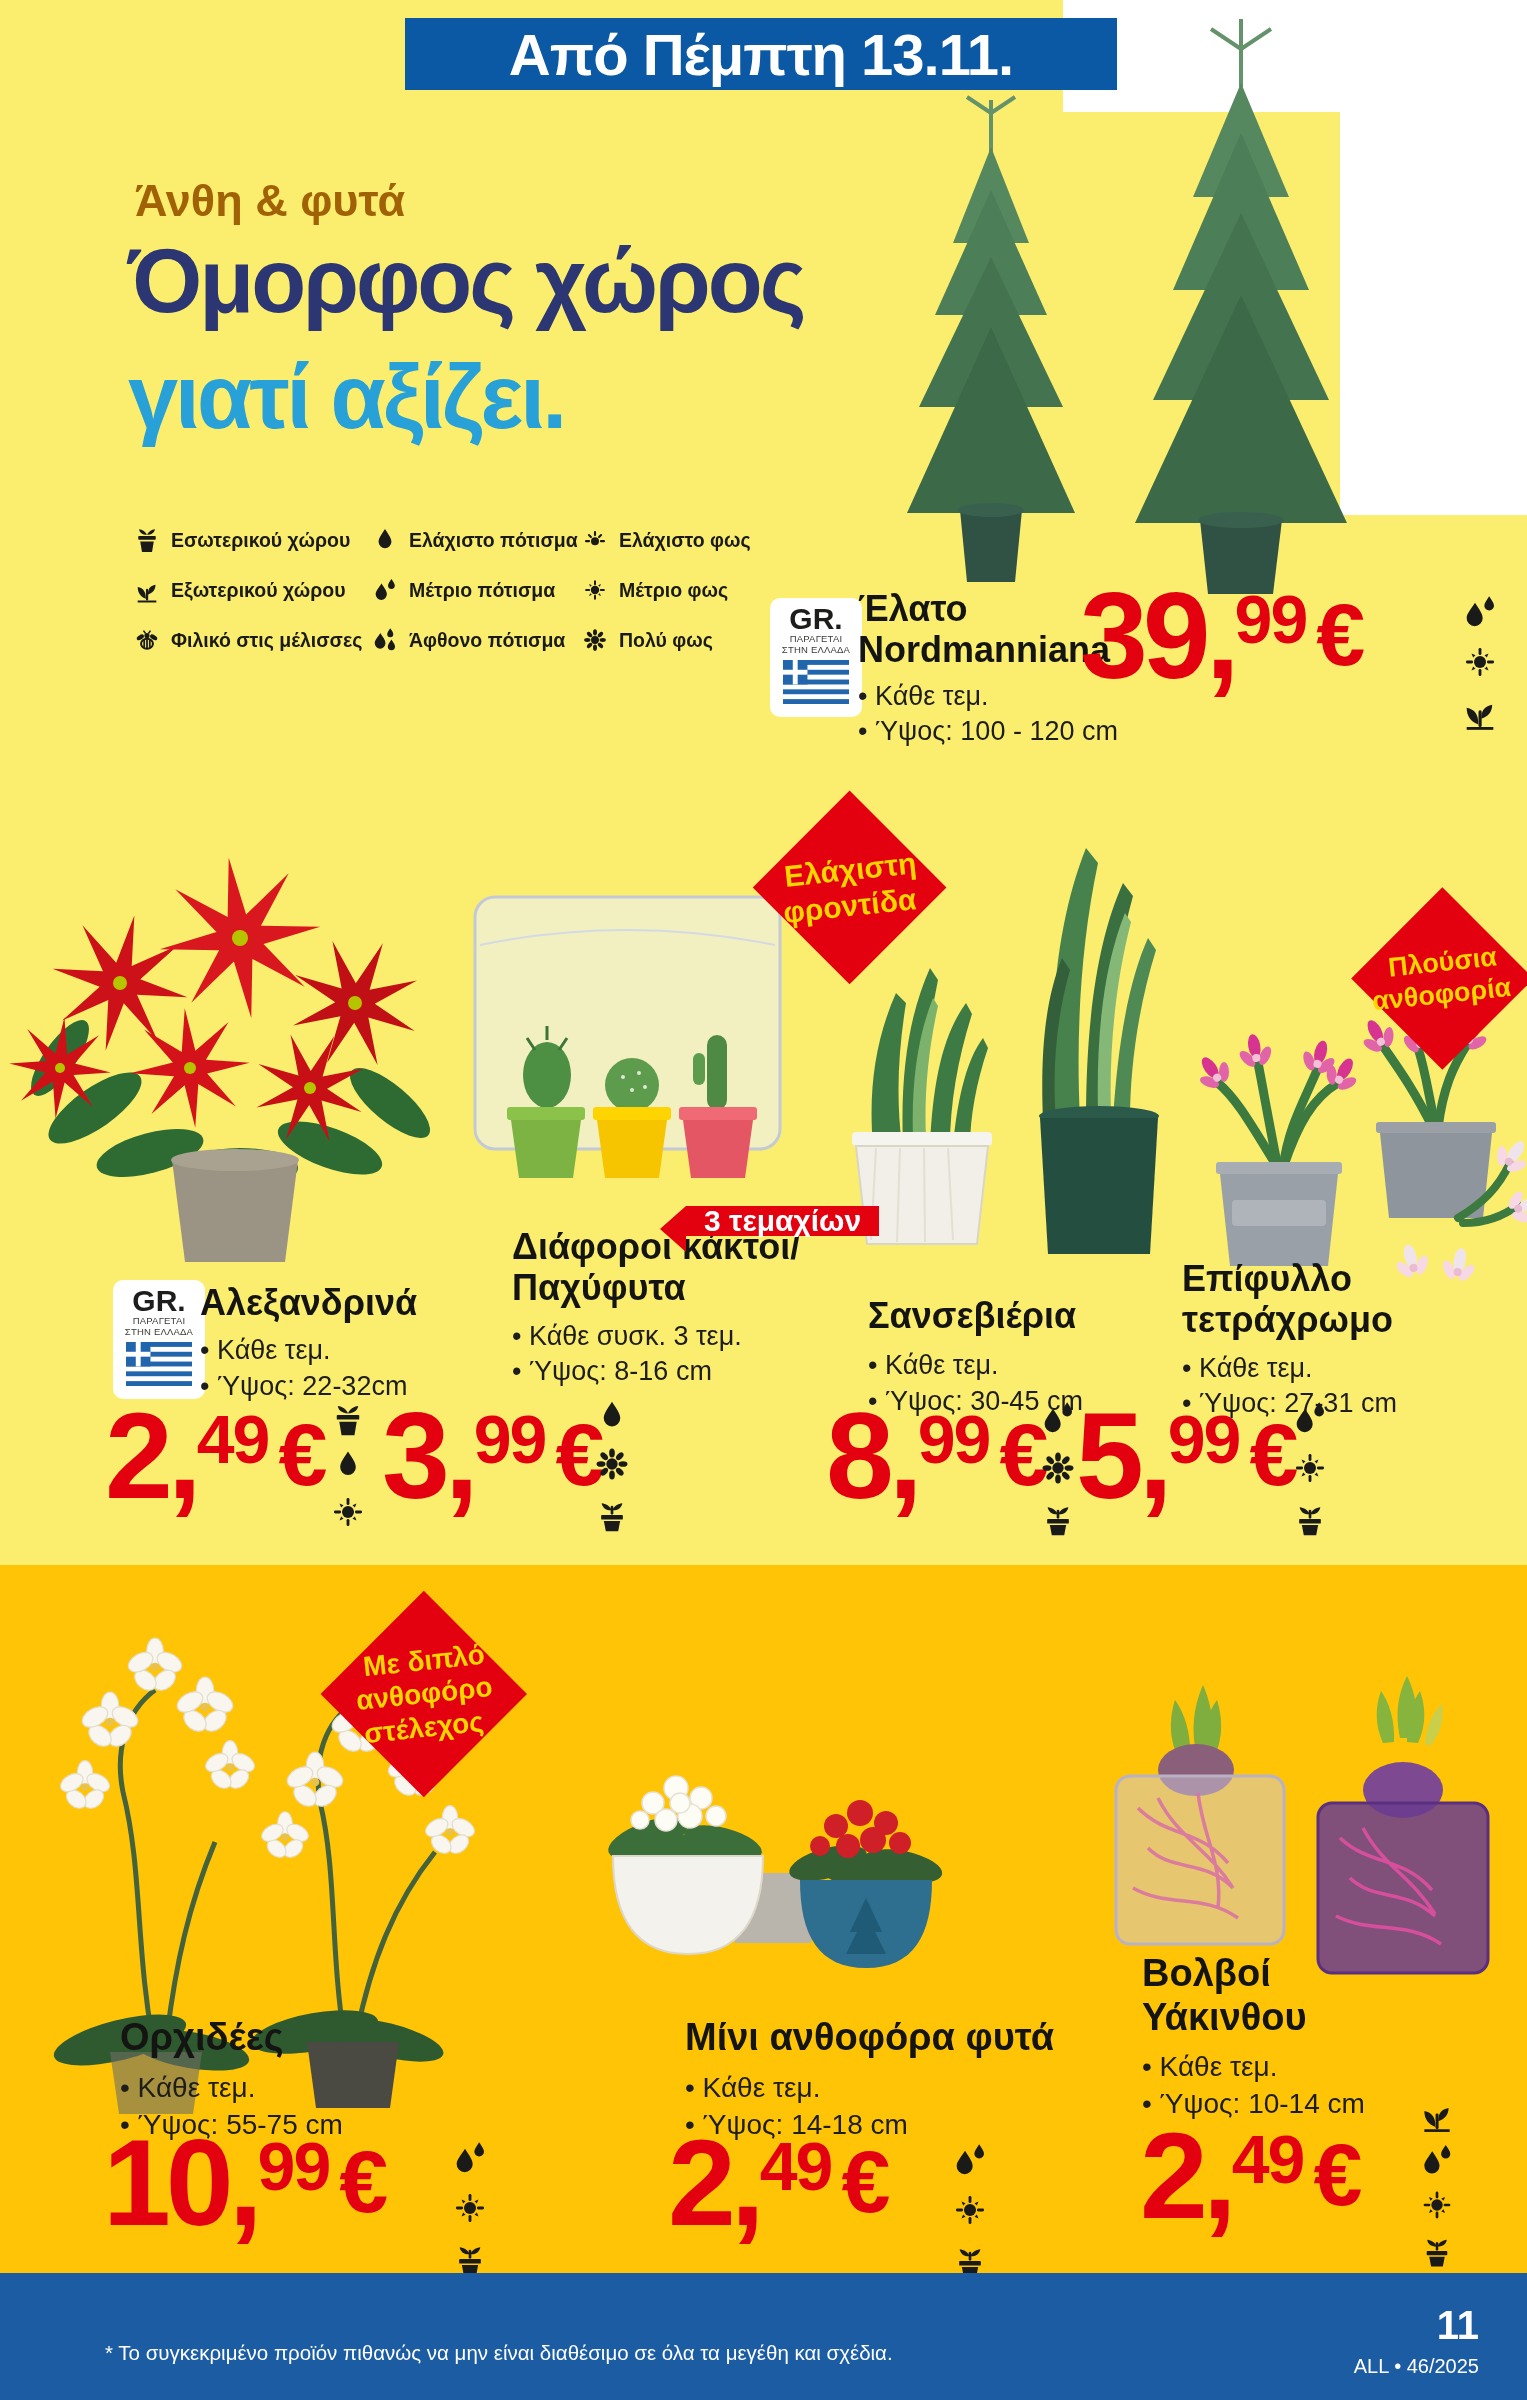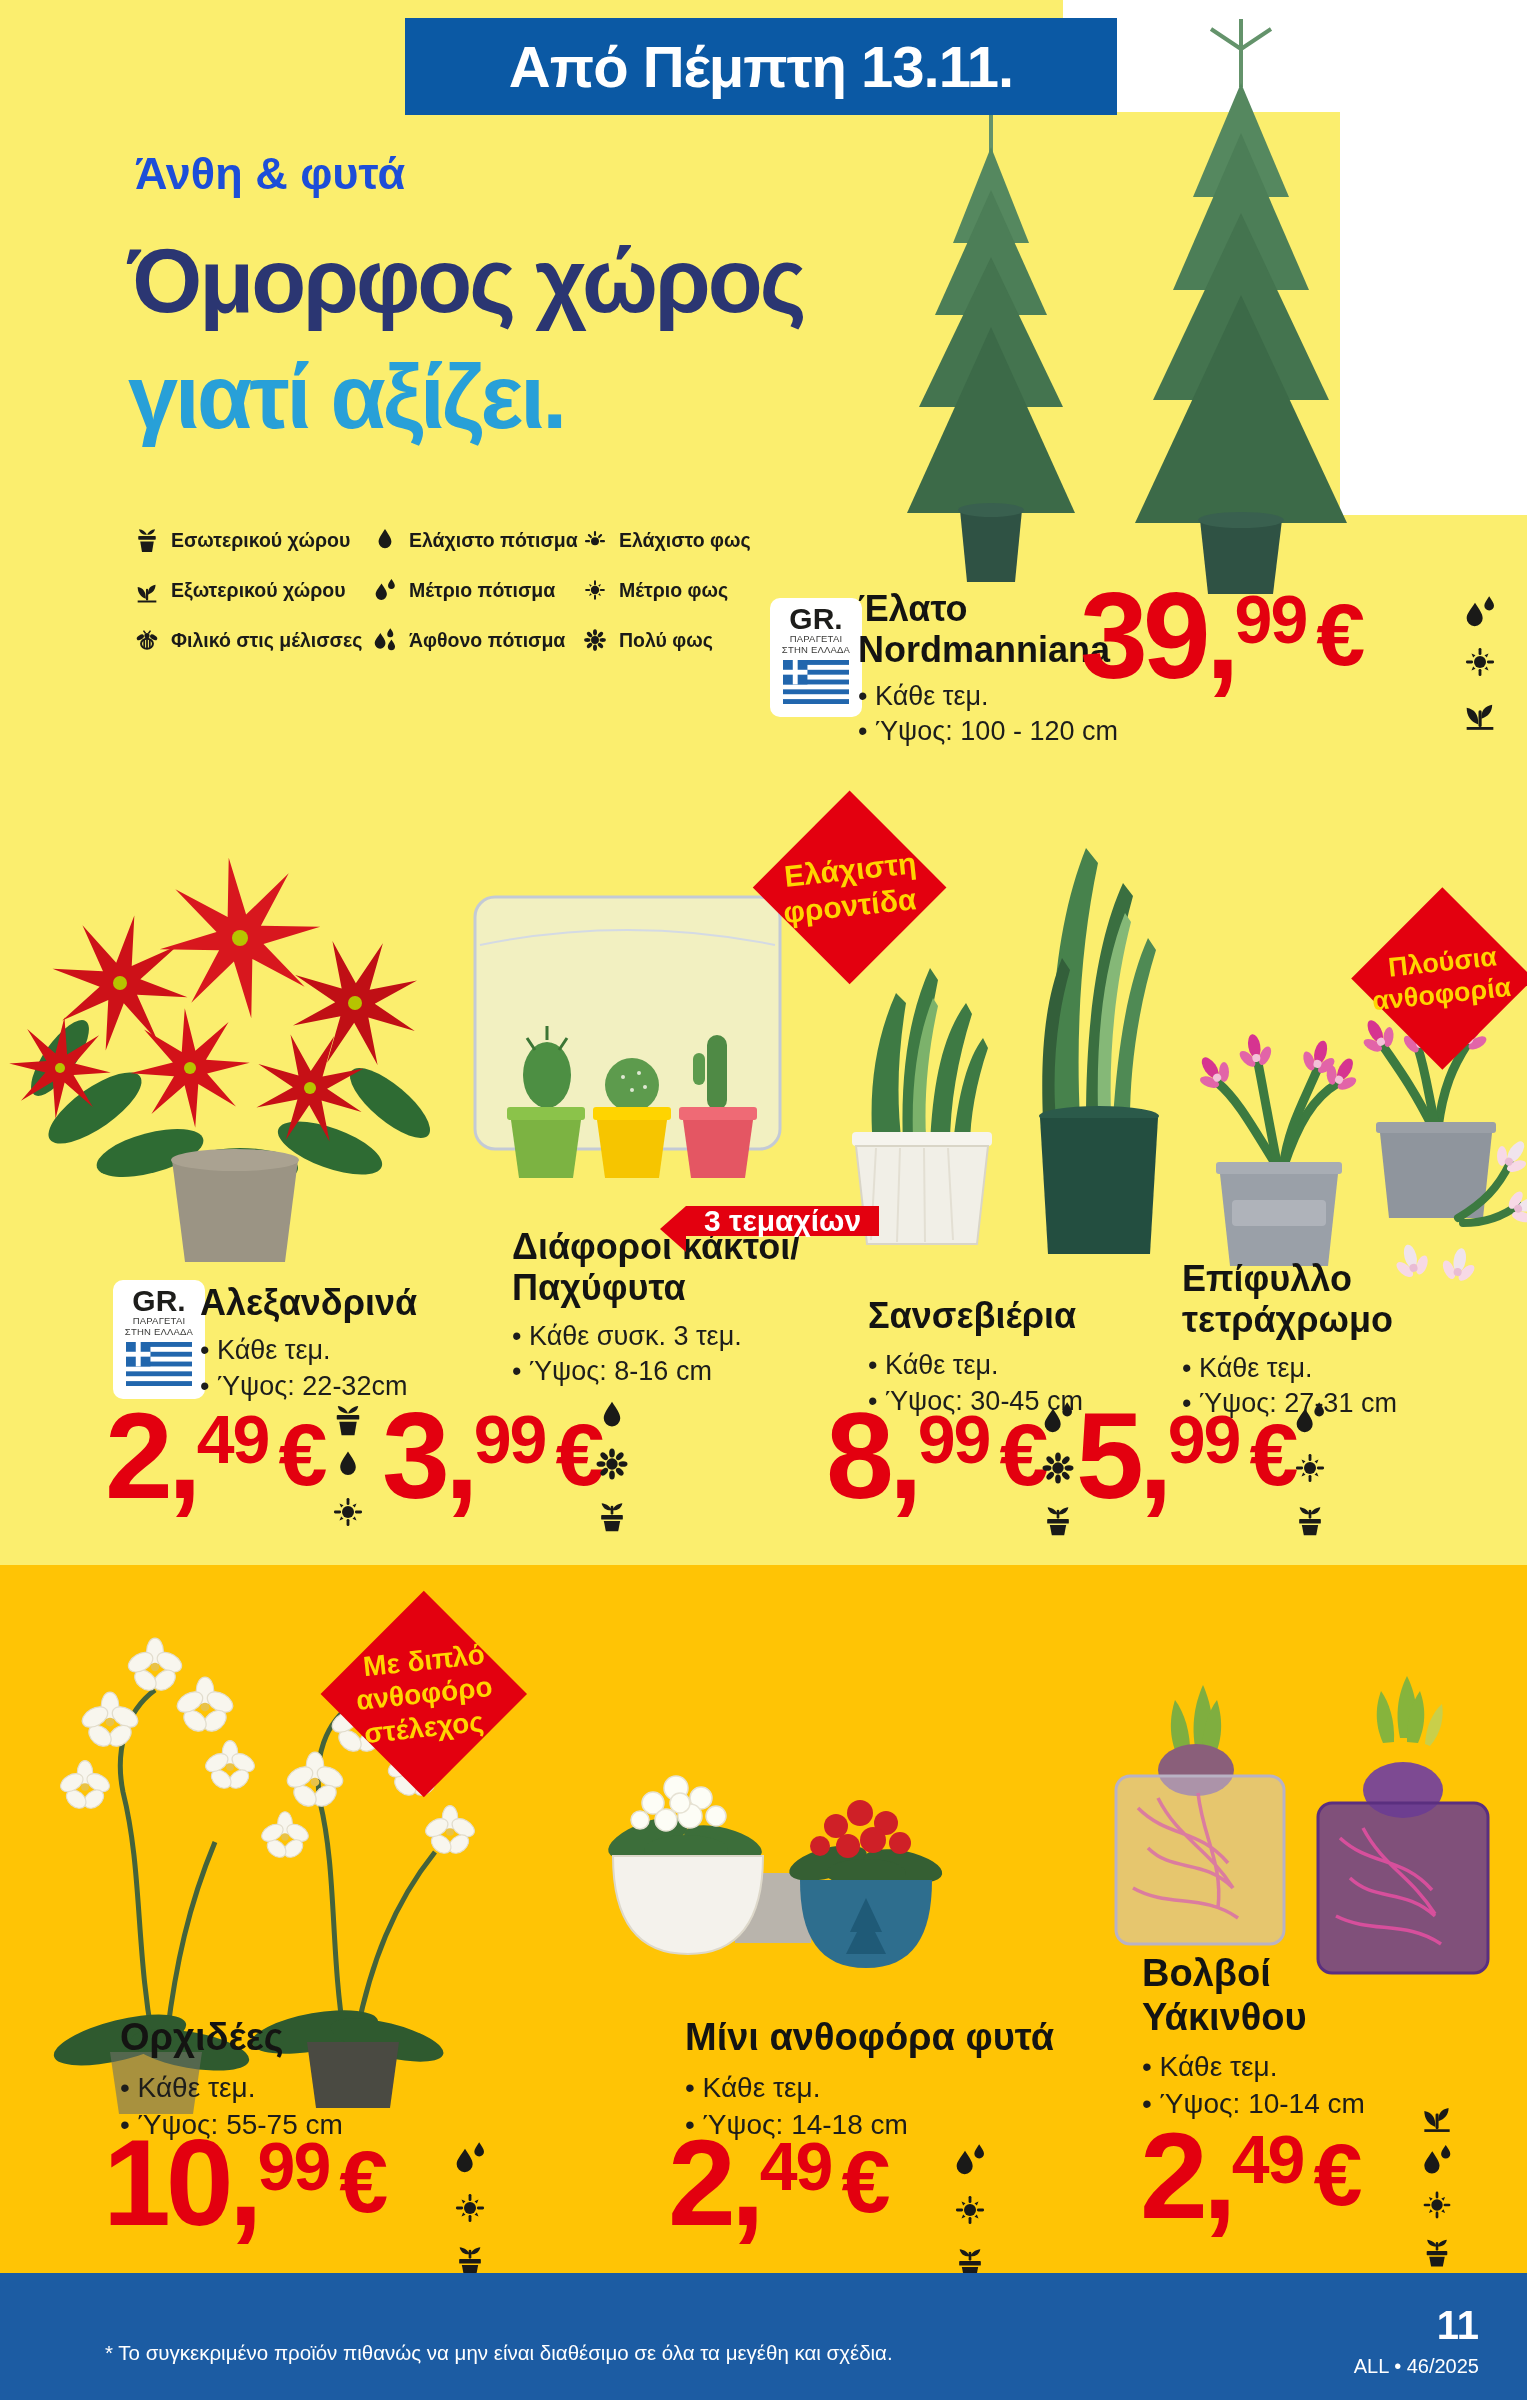--- a/index.html
+++ b/index.html
@@ -7,26 +7,26 @@
         font-family:"Liberation Sans",sans-serif;color:#1d1d1b;margin:0 auto;}
   .abs{position:absolute;}
   .noselect{user-select:none;}
 
   
   .orange-band{left:0;top:1565px;width:1527px;height:708px;background:#ffc405;}
   .footer-band{left:0;top:2273px;width:1527px;height:127px;background:#1c5ca3;}
   .white-patch{background:#ffffff;}
 
   
-  .banner{left:405px;top:18px;width:712px;height:97px;background:#0b59a4;
+  .banner{left:405px;top:18px;width:712px;height:72px;background:#0b59a4;
           display:flex;align-items:center;justify-content:center;}
   .banner-text{color:#ffffff;font-size:58px;font-weight:800;letter-spacing:-1px;}
 
   
-  .category{left:135px;top:148px;font-size:45px;font-weight:800;color:#1d4ed8;}
+  .category{left:135px;top:175px;font-size:45px;font-weight:800;color:#a16207;}
   .headline1{left:128px;top:236px;font-size:90px;font-weight:800;color:#2b3672;letter-spacing:-3px;line-height:1;}
   .headline2{left:128px;top:352px;font-size:90px;font-weight:800;color:#28a0d8;letter-spacing:-3px;line-height:1;}
 
   
   .legend{left:133px;top:515px;display:grid;grid-template-columns:238px 210px 180px;grid-auto-rows:50px;align-items:center;}
   .legend-item{display:flex;align-items:center;gap:10px;}
   .legend-item svg{width:28px;height:28px;flex:0 0 auto;color:#1a1a18;fill:#1a1a18;}
   .legend-label{font-size:19.5px;font-weight:700;color:#1a1a18;white-space:nowrap;}
 
   

